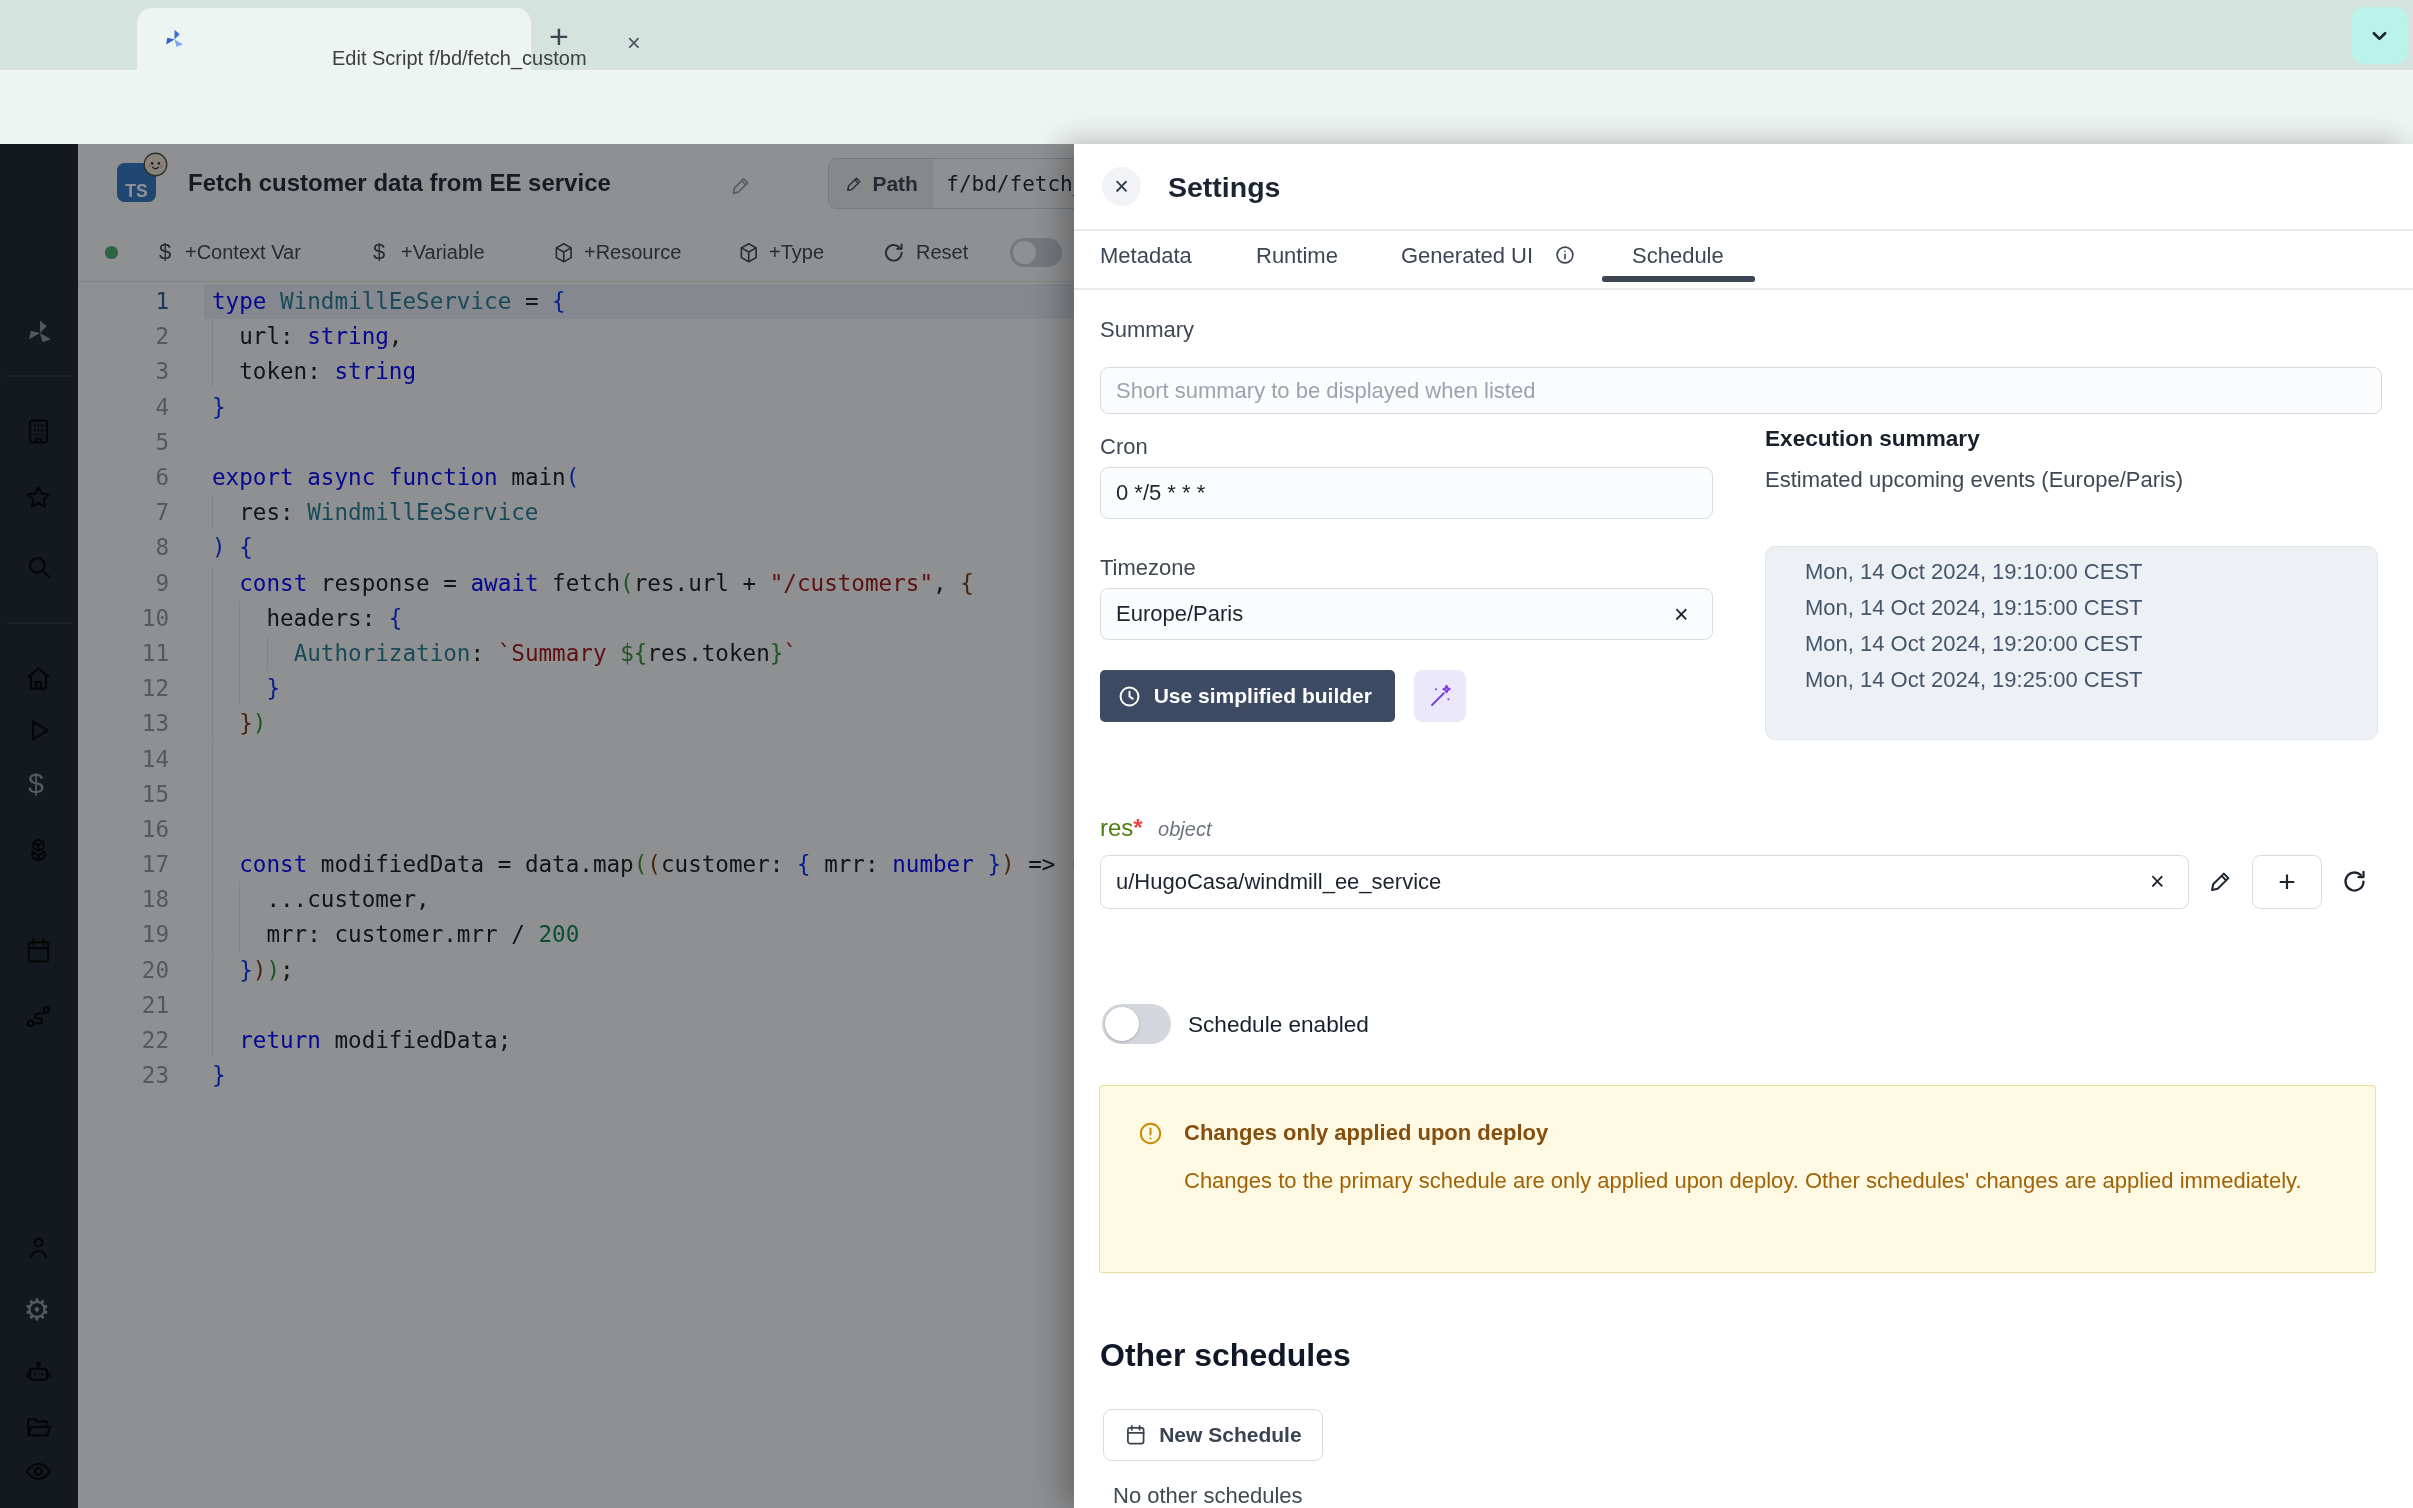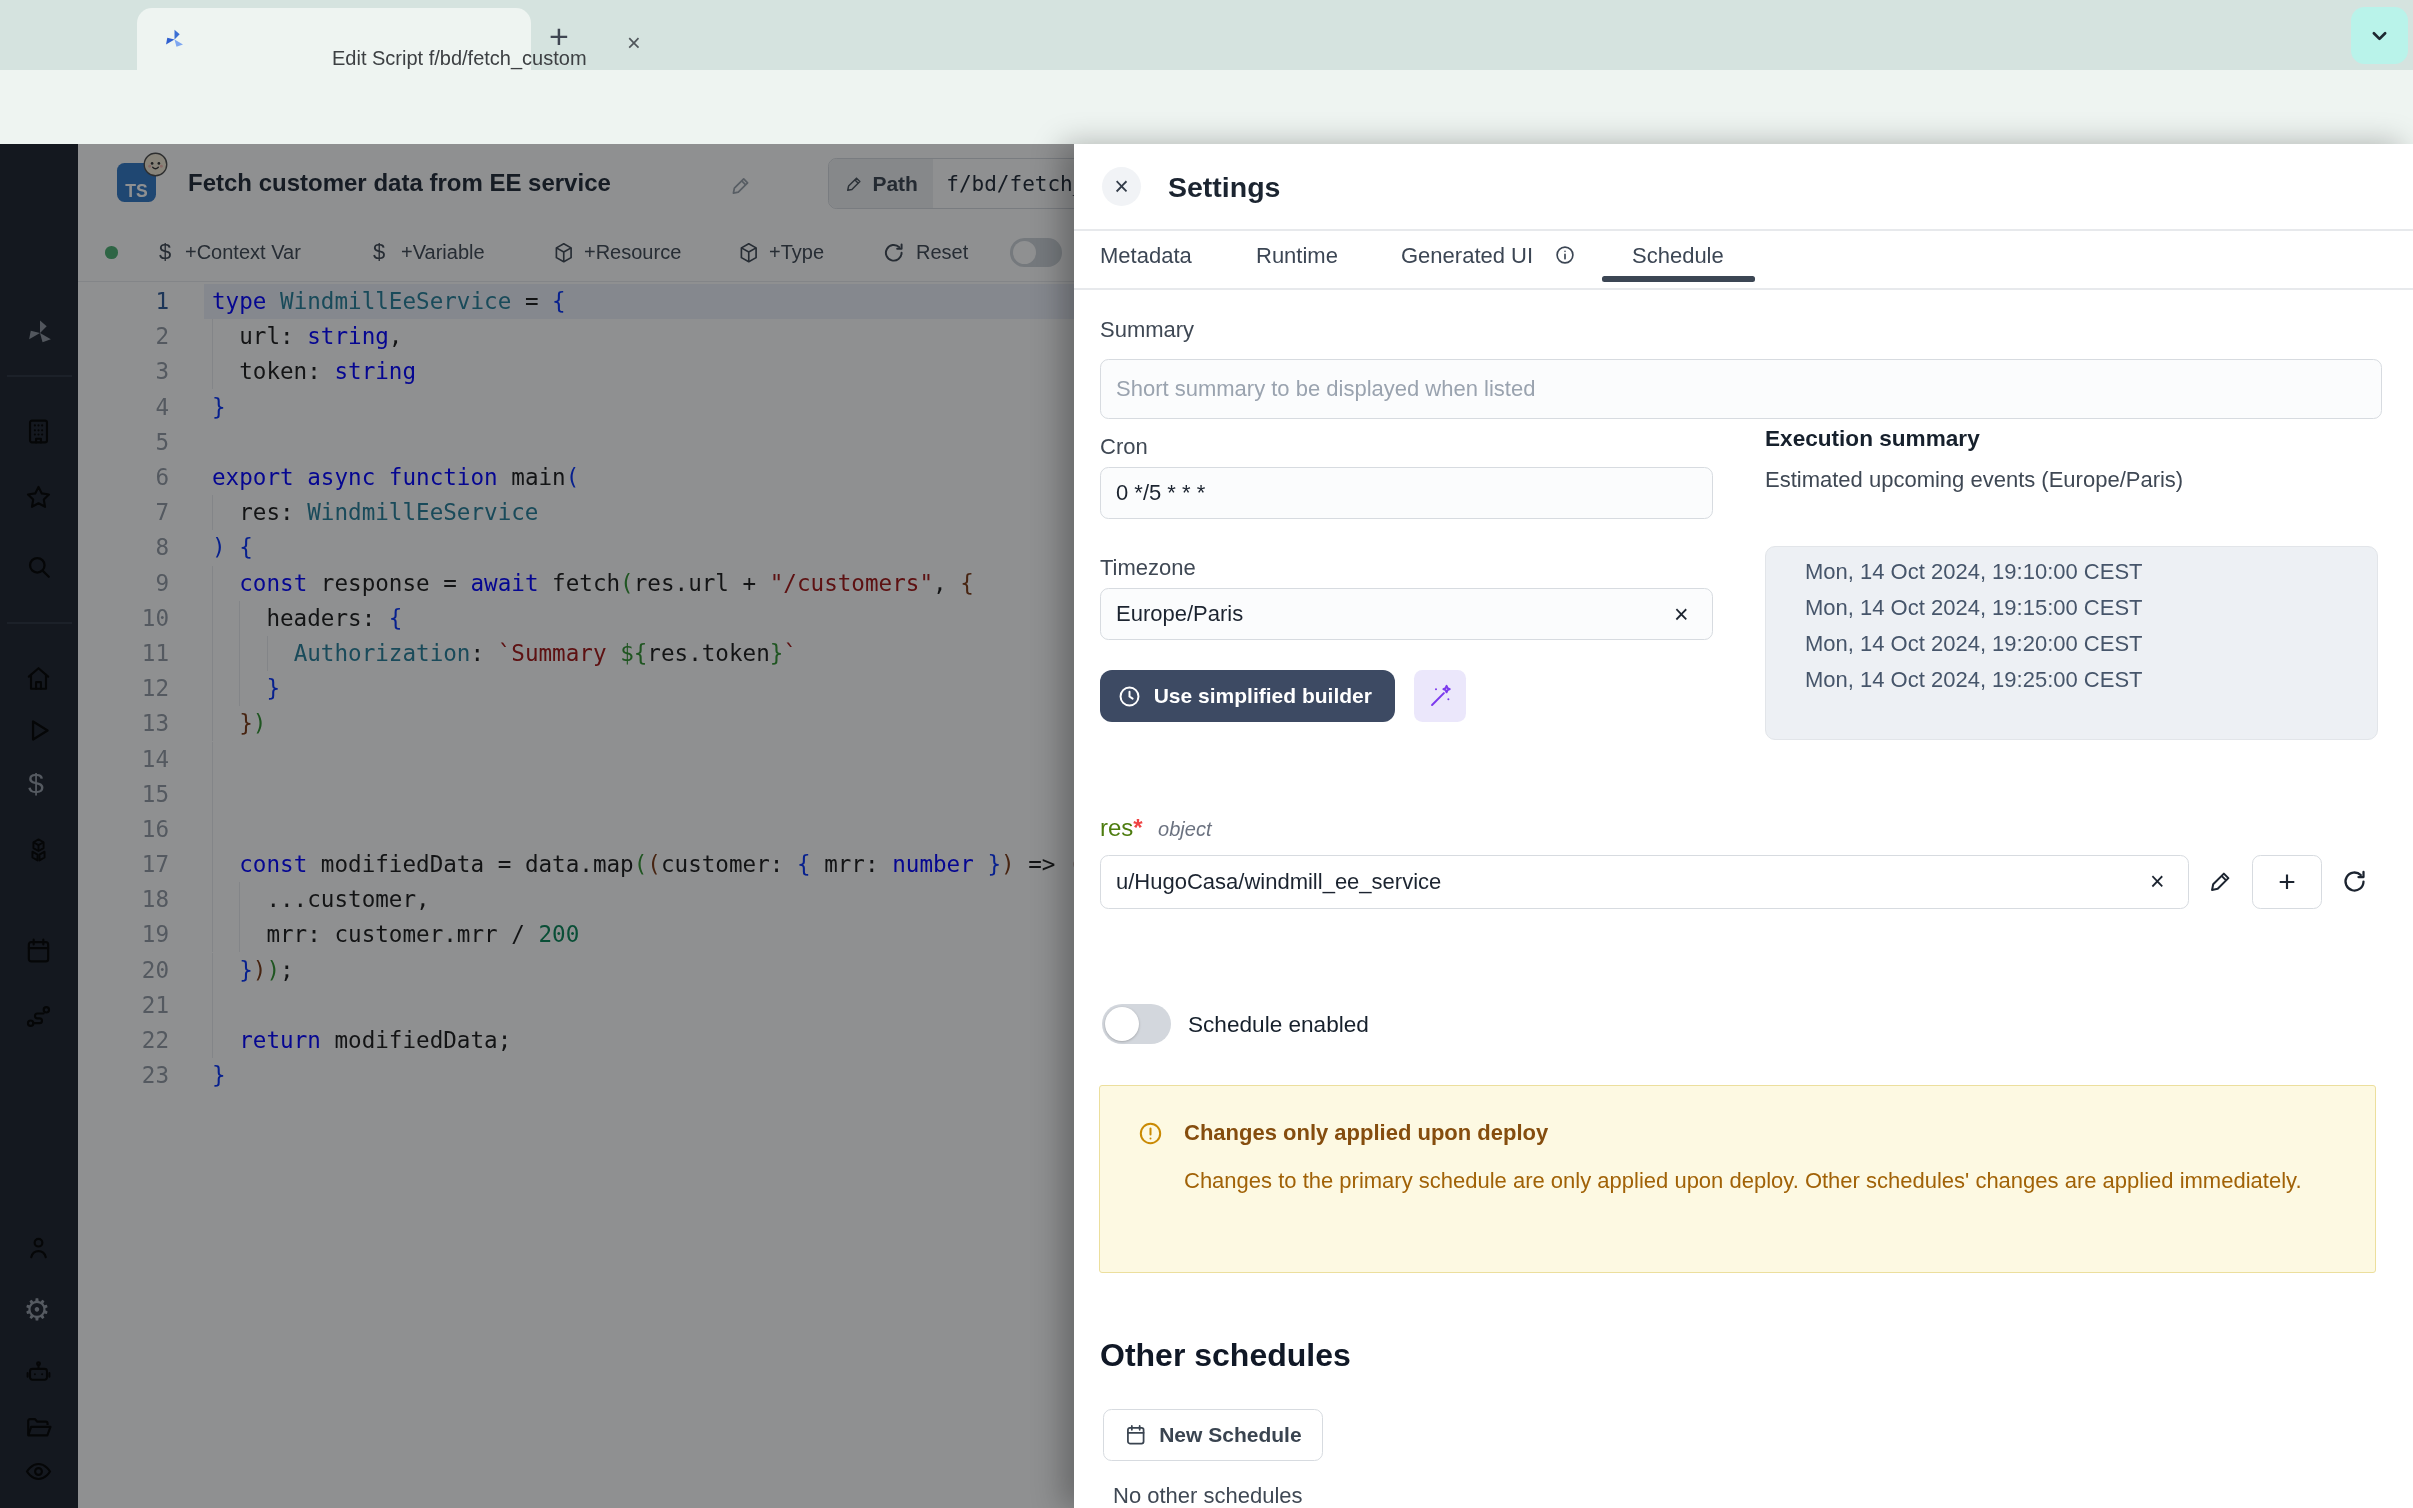--- a/index.html
+++ b/index.html
@@ -71,21 +71,21 @@
   .tab-underline{left:528px;top:132px;width:153px;height:5.9px;border-radius:2.5px;background:#3c4654;}
   .lbl{font-size:22px;color:#3f4854;}
   .inp{border:1.7px solid #d7dbe0;border-radius:8.4px;background:#fbfcfd;display:flex;align-items:center;
        padding:0 15px;font-size:22px;color:#1c2430;box-sizing:border-box;}
   .placeholder{color:#9aa3af;}
   .clear-x{font-size:25px;color:#1c2430;line-height:25px;}
   .exec-h{font-size:22.6px;font-weight:700;color:#16202c;}
   .eventsbox{left:691px;top:402px;width:613px;height:194px;background:#edf0f4;
              border:1.7px solid #e2e5e9;border-radius:10px;box-sizing:border-box;padding:6.7px 0 0 39px;}
   .event-item{height:36px;line-height:36px;font-size:22px;color:#46556a;}
-  .darkbtn{left:26px;top:526px;width:295px;height:52px;border-radius:12px;background:#3d4a63;
+  .darkbtn{left:26px;top:526px;width:295px;height:52px;border-radius:5px;background:#3d4a63;
            display:flex;align-items:center;gap:11.7px;padding:0 0 0 17px;box-sizing:border-box;}
   .darkbtn span{color:#fff;font-size:21px;font-weight:600;}
   .wandbtn{left:340px;top:526px;width:52px;height:52px;border-radius:8.4px;background:#ebe7fb;
            display:flex;align-items:center;justify-content:center;color:#7c3aed;}
   .res-name{font-size:24px;font-weight:400;color:#4d7c0f;}
   .res-req{font-size:24px;font-weight:700;color:#ef4444;}
   .res-type{font-size:20px;font-style:italic;color:#6b7280;}
   .sqbtn{left:1178px;top:711px;width:70px;height:54px;border:1.7px solid #d7dbe0;border-radius:8.4px;
          box-sizing:border-box;display:flex;align-items:center;justify-content:center;
          font-size:30px;color:#1c2430;font-weight:300;}
@@ -561,21 +561,21 @@
   <div class="abs pn-tab" style="left:182px">Runtime</div>
   <div class="abs pn-tab" style="left:327px">Generated UI</div>
   <svg class="abs" style="left:480px;top:100px;color:#3c4654" width="22" height="22" viewBox="0 0 26 26">
       <use href="#i-info"></use>
     </svg>
   <div class="abs pn-tab" style="left:558px">Schedule</div>
   <div class="abs tab-underline"></div>
   <div class="abs hr" style="top:144px"></div>
 
   <div class="abs lbl" style="left:26px;top:173px">Summary</div>
-  <div class="abs inp" style="left:26px;top:215px;width:1282px;height:60px">
+  <div class="abs inp" style="left:26px;top:223px;width:1282px;height:47px">
     <span class="placeholder">Short summary to be displayed when listed</span>
   </div>
 
   <div class="abs lbl" style="left:26px;top:290px">Cron</div>
   <div class="abs inp" style="left:26px;top:323px;width:613px;height:52px">
     <span>0 */5 * * *</span>
   </div>
 
   <div class="abs exec-h" style="left:691px;top:282px">Execution summary</div>
   <div class="abs lbl" style="left:691px;top:323px">Estimated upcoming events (Europe/Paris)</div>

